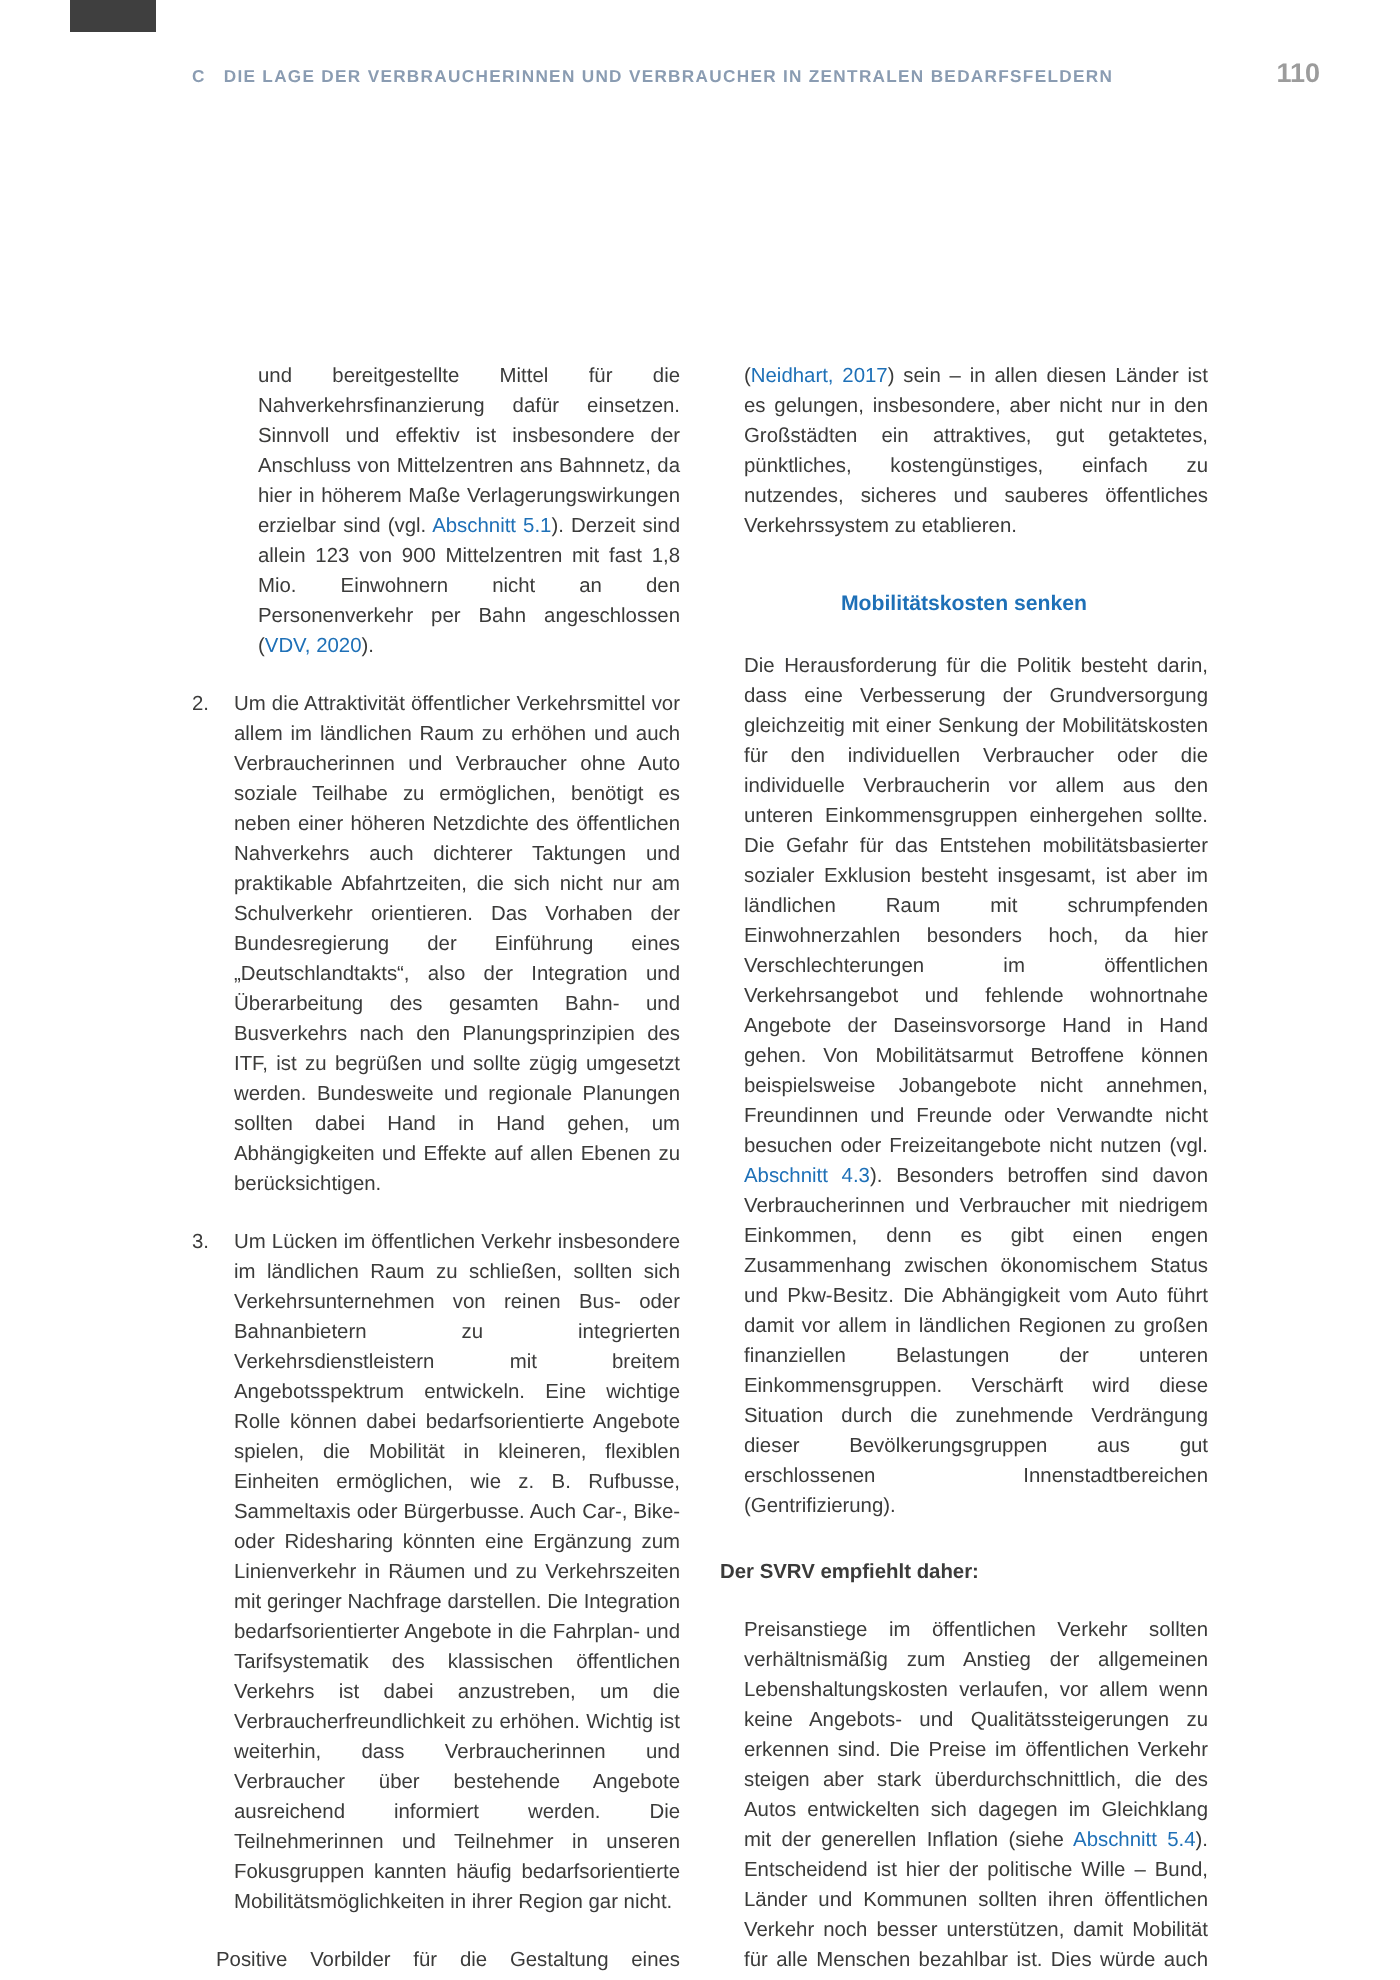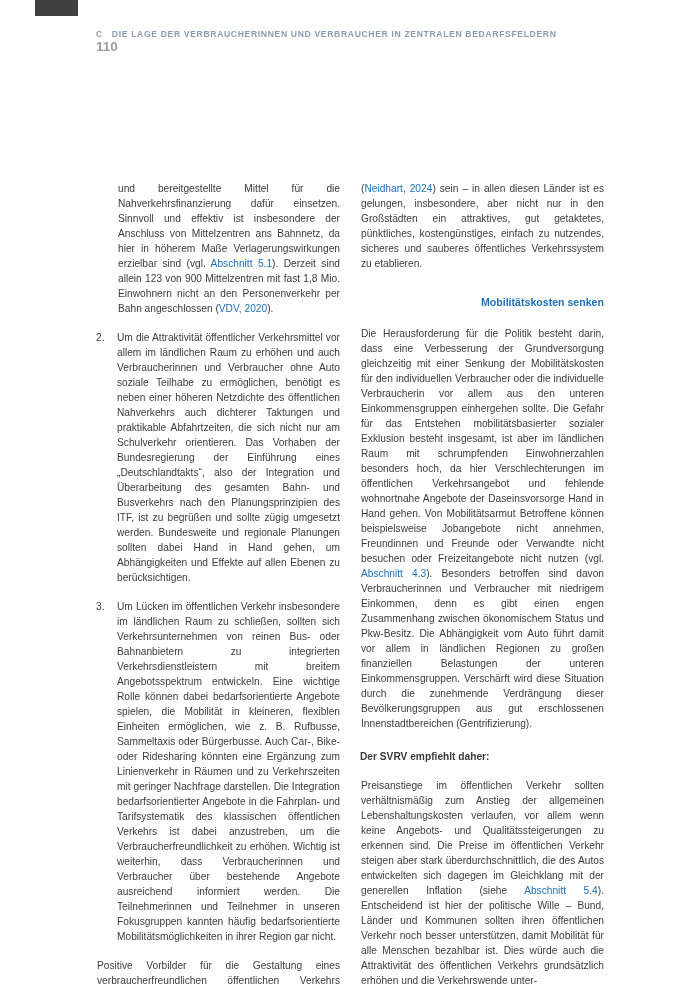--- a/index.html
+++ b/index.html
@@ -17,21 +17,20 @@
     left: 35px; top: 0;
     width: 43px; height: 16px;
     background: var(--tab, #3f3f3f);
   }
   .page-header {
     position: absolute;
     top: 29px; left: 96px; right: 40px;
     display: flex;
     justify-content: space-between;
     align-items: baseline;
-    flex-direction: column;
   }
   .running-head {
     font-size: 8.6px;
     font-weight: bold;
     letter-spacing: 0.65px;
     color: var(--header-text, #8a9cb2);
     white-space: nowrap;
   }
   .running-head .chapter-letter { margin-right: 9px; }
   .page-number {
@@ -48,31 +47,31 @@
   }
   .col {
     width: 244px;
     font-size: 10.2px;
     line-height: 15px;
     color: var(--body-text, #3b3b3a);
     text-align: justify;
     hyphens: auto;
     -webkit-hyphens: auto;
   }
-  .para { margin: 0 0 14px 1px; }
+  .para { margin: 0 0 14px 12px; }
   .indent-cont { padding-left: 21px; }
   .numbered { display: flex; margin: 0 0 14px 0; }
   .num { flex: 0 0 21px; }
   .item-text { flex: 1 1 auto; margin: 0; }
   .subheading {
     font-size: 10.6px;
     font-weight: bold;
     color: var(--heading, #1e70b7);
     margin: 24px 0 16px 0;
-    text-align: right;
+    text-align: center;
     line-height: 15px;
   }
   .lead-bold {
     font-weight: bold;
     margin: 18px 0 14px 0;
     text-align: left;
   }
   .link { color: var(--link, #1e70b7); }
 </style>
 </head>
@@ -101,21 +100,21 @@
 
       <div class="numbered">
         <span class="num">3.</span>
         <p class="para item-text"><span>Um Lücken im öffentlichen Verkehr insbesondere im ländlichen Raum zu schließen, sollten sich Verkehrsunternehmen von reinen Bus- oder Bahnanbietern zu integrierten Verkehrsdienstleistern mit breitem Angebotsspektrum entwickeln. Eine wichtige Rolle können dabei bedarfsorientierte Angebote spielen, die Mobilität in kleineren, flexiblen Einheiten ermöglichen, wie z. B. Rufbusse, Sammeltaxis oder Bürgerbusse. Auch Car-, Bike- oder Ridesharing könnten eine Ergänzung zum Linienverkehr in Räumen und zu Verkehrszeiten mit geringer Nachfrage darstellen. Die Integration bedarfsorientierter Angebote in die Fahrplan- und Tarifsystematik des klassischen öffentlichen Verkehrs ist dabei anzustreben, um die Verbraucherfreundlichkeit zu erhöhen. Wichtig ist weiterhin, dass Verbraucherinnen und Verbraucher über bestehende Angebote ausreichend informiert werden. Die Teilnehmerinnen und Teilnehmer in unseren Fokusgruppen kannten häufig bedarfsorientierte Mobilitätsmöglichkeiten in ihrer Region gar nicht.</span></p>
       </div>
 
       <p class="para"><span>Positive Vorbilder für die Gestaltung eines verbraucherfreundlichen öffentlichen Verkehrs könnten Taiwan (</span></p>
     </section>
 
     <section class="col">
-      <p class="para"><span>(</span><span class="link">Neidhart, 2024</span><span>) sein – in allen diesen Länder ist es gelungen, insbesondere, aber nicht nur in den Großstädten ein attraktives, gut getaktetes, pünktliches, kostengünstiges, einfach zu nutzendes, sicheres und sauberes öffentliches Verkehrssystem zu etablieren.</span></p>
+      <p class="para"><span>(</span><span class="link">Neidhart, 2017</span><span>) sein – in allen diesen Länder ist es gelungen, insbesondere, aber nicht nur in den Großstädten ein attraktives, gut getaktetes, pünktliches, kostengünstiges, einfach zu nutzendes, sicheres und sauberes öffentliches Verkehrssystem zu etablieren.</span></p>
 
       <h2 class="subheading">Mobilitätskosten senken</h2>
 
       <p class="para"><span>Die Herausforderung für die Politik besteht darin, dass eine Verbesserung der Grundversorgung gleichzeitig mit einer Senkung der Mobilitätskosten für den individuellen Verbraucher oder die individuelle Verbraucherin vor allem aus den unteren Einkommensgruppen einhergehen sollte. Die Gefahr für das Entstehen mobilitätsbasierter sozialer Exklusion besteht insgesamt, ist aber im ländlichen Raum mit schrumpfenden Einwohnerzahlen besonders hoch, da hier Verschlechterungen im öffentlichen Verkehrsangebot und fehlende wohnortnahe Angebote der Daseinsvorsorge Hand in Hand gehen. Von Mobilitätsarmut Betroffene können beispielsweise Jobangebote nicht annehmen, Freundinnen und Freunde oder Verwandte nicht besuchen oder Freizeitangebote nicht nutzen (vgl. </span><span class="link">Abschnitt 4.3</span><span>). Besonders betroffen sind davon Verbraucherinnen und Verbraucher mit niedrigem Einkommen, denn es gibt einen engen Zusammenhang zwischen ökonomischem Status und Pkw-Besitz. Die Abhängigkeit vom Auto führt damit vor allem in ländlichen Regionen zu großen finanziellen Belastungen der unteren Einkommensgruppen. Verschärft wird diese Situation durch die zunehmende Verdrängung dieser Bevölkerungsgruppen aus gut erschlossenen Innenstadtbereichen (Gentrifizierung).</span></p>
 
       <p class="para lead-bold">Der SVRV empfiehlt daher:</p>
 
       <p class="para"><span>Preisanstiege im öffentlichen Verkehr sollten verhältnismäßig zum Anstieg der allgemeinen Lebenshaltungskosten verlaufen, vor allem wenn keine Angebots- und Qualitätssteigerungen zu erkennen sind. Die Preise im öffentlichen Verkehr steigen aber stark überdurchschnittlich, die des Autos entwickelten sich dagegen im Gleichklang mit der generellen Inflation (siehe </span><span class="link">Abschnitt 5.4</span><span>). Entscheidend ist hier der politische Wille – Bund, Länder und Kommunen sollten ihren öffentlichen Verkehr noch besser unterstützen, damit Mobilität für alle Menschen bezahlbar ist. Dies würde auch die Attraktivität des öffentlichen Verkehrs grundsätzlich erhöhen und die Verkehrswende unter-</span></p>
     </section>
 

